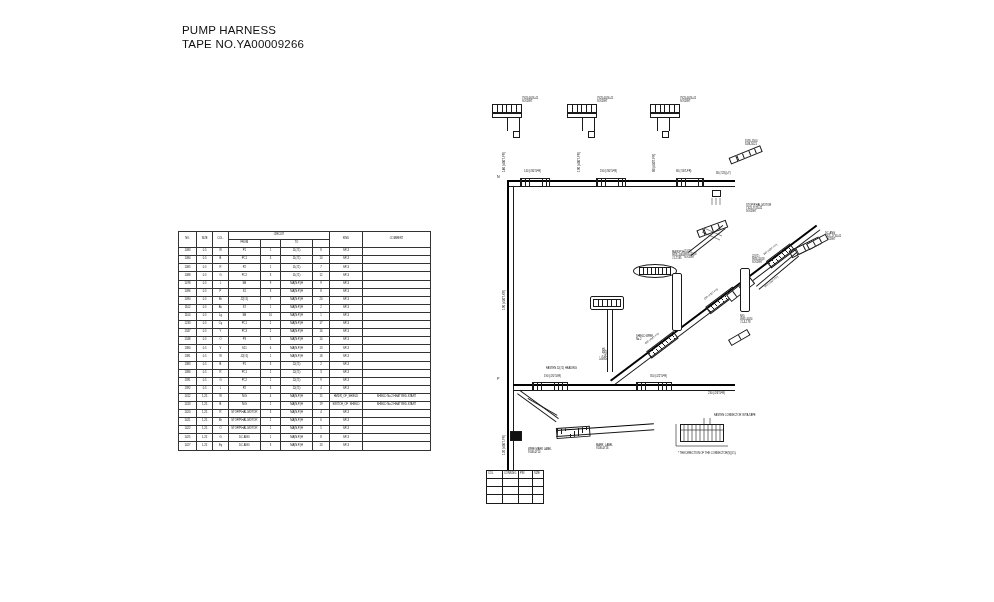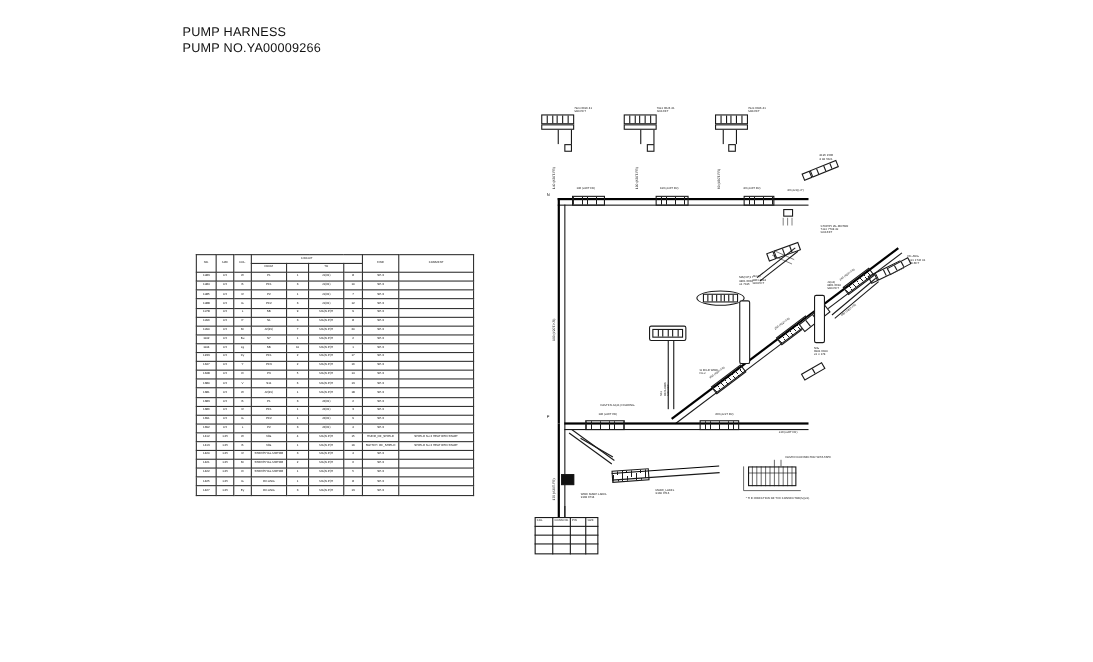--- a/index.html
+++ b/index.html
@@ -8,21 +8,21 @@
     background:#ffffff;
     font-family:"Liberation Sans",sans-serif;
     color:#111;
     overflow:hidden;
     position:relative;
   }
   #sheet{position:absolute;left:0;top:0;width:994px;height:602px;}
 
   
   #title{
-    position:absolute;left:166px;top:24px;
+    position:absolute;left:182px;top:24px;
     font-size:11.5px;line-height:13.5px;
     letter-spacing:.2px;
     color:#111;
     white-space:nowrap;
   }
   #title div{font-weight:400;}
 
   
   #wire-table{
     position:absolute;left:178px;top:231px;
@@ -110,21 +110,21 @@
   .sq{position:absolute;border:0.7px solid #1a1a1a;background:#fff;box-sizing:border-box;}
   svg.ov{position:absolute;left:0;top:0;width:994px;height:602px;overflow:visible;}
 </style>
 </head>
 <body>
 
 <div id="sheet">
 
   <div id="title">
     <div>PUMP HARNESS</div>
-    <div>PUMP NO.YA00009266</div>
+    <div>TAPE NO.YA00009266</div>
   </div>
 
   <table id="wire-table">
     <thead>
       <tr>
         <th class="col-no" rowspan="2">NO.</th>
         <th class="col-sz" rowspan="2">SIZE</th>
         <th class="col-col" rowspan="2">COL.</th>
         <th colspan="4">CIRCUIT</th>
         <th class="col-kind" rowspan="2">KIND</th>

